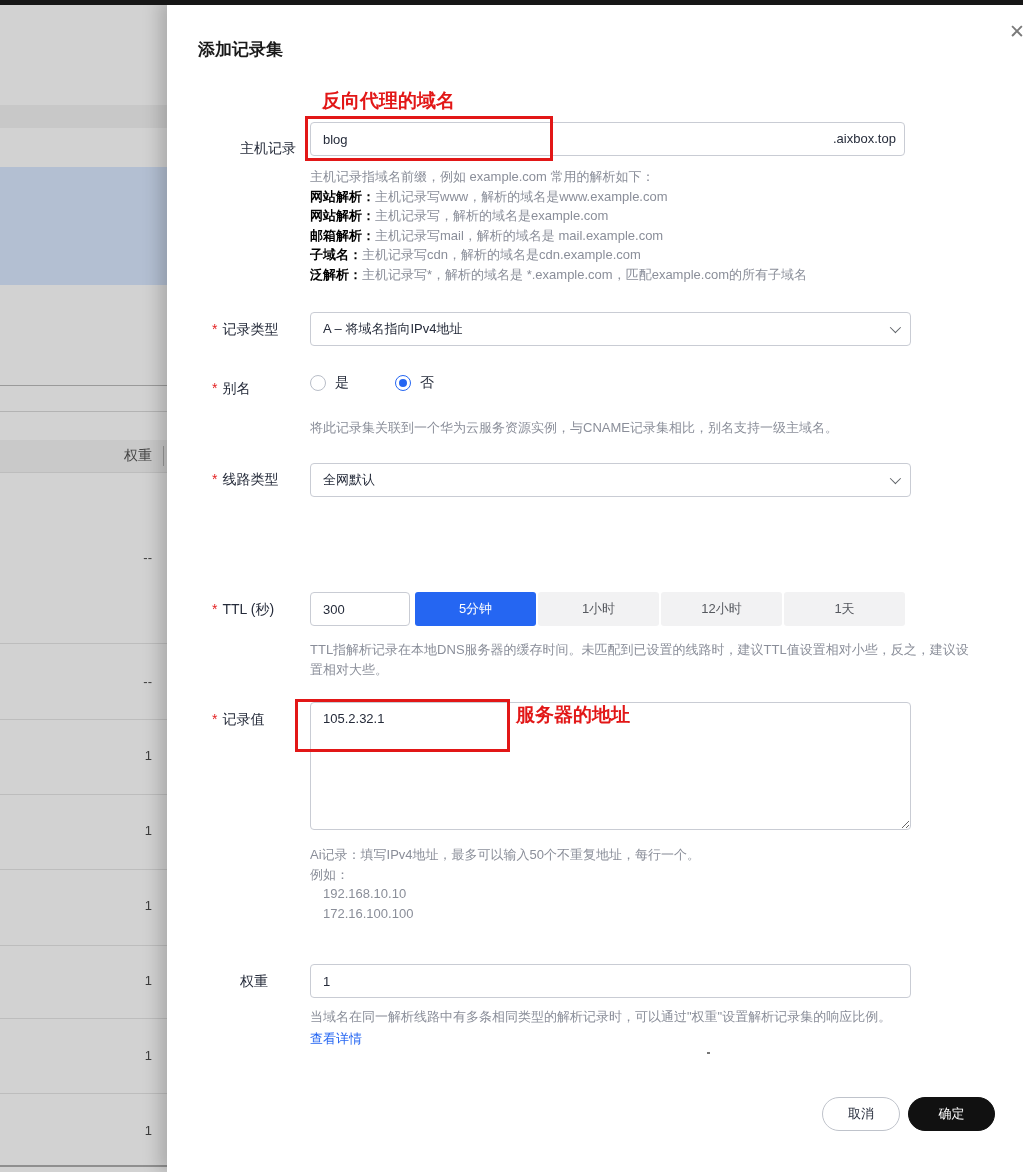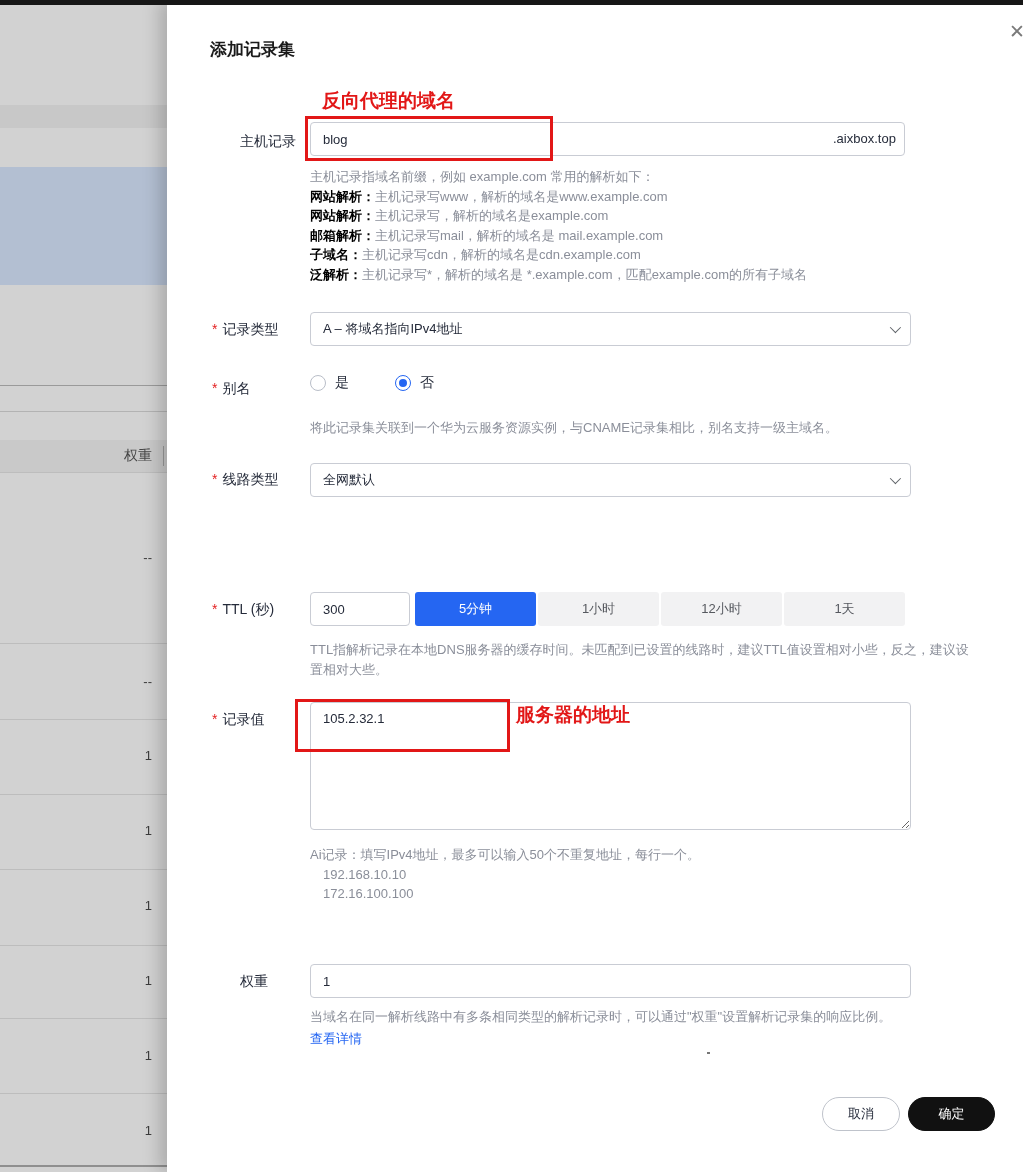--- a/index.html
+++ b/index.html
@@ -16,21 +16,21 @@
   .band.blue { top:167px; height:118px; background:#b3bfd2; }
   .hline { position:absolute; left:0; width:167px; height:1px; background:#bdbdbd; }
   .thead-row { position:absolute; left:0; top:440px; width:167px; height:32px; background:#c9c9c9; }
   .thead-label { position:absolute; right:15px; top:7px; font-size:14px; color:#454545; }
   .vdiv { position:absolute; right:3px; top:6px; width:1px; height:20px; background:#9a9a9a; }
   .bcell { position:absolute; right:15px; font-size:13px; color:#3c3c3c; }
 
   
   .dialog { position:absolute; left:167px; top:0; width:856px; height:1172px; background:#ffffff;
             box-shadow:-8px 0 16px rgba(0,0,0,0.18); z-index:10; }
-  .dlg-title { position:absolute; left:43px; top:38px; font-size:17px; font-weight:bold; color:#1a1a1a; }
+  .dlg-title { position:absolute; left:31px; top:38px; font-size:17px; font-weight:bold; color:#1a1a1a; }
   .close { position:absolute; left:842px; top:20px; font-size:19px; color:#7a7a7a; cursor:pointer; }
 
   .lbl { position:absolute; left:45px; font-size:14px; color:#252b3a; display:flex; white-space:nowrap; }
   .lbl .star { color:#e32021; margin-right:5px; }
   .lbl.plain { padding-left:28px; }
 
   .input, .selectbox {
     position:absolute; height:34px; border:1px solid #c9ccd4; border-radius:4px; background:#fff;
     font-family:inherit; font-size:13px; color:#252b3a; padding:0 12px; outline:none;
   }
@@ -105,21 +105,21 @@
   <span class="bcell" style="top:1048px;">1</span>
   <span class="bcell" style="top:1123px;">1</span>
 </div>
 
 <div class="dialog">
 
   <div class="dlg-title">添加记录集</div>
   <div class="close">✕</div>
 
   <div class="red-anno" style="left:155px; top:88px;">反向代理的域名</div>
-  <div class="lbl plain" style="top:133px;">
+  <div class="lbl plain" style="top:140px;">
     <span>主机记录</span>
   </div>
   <input class="input" style="left: 143px; top: 122px; width: 595px;" value="blog">
   <div class="redbox" style="left:138px; top:116px; width:248px; height:45px;"></div>
   <span class="suffix">.aixbox.top</span>
   <div class="help" style="left:143px; top:167px;">
     <div><span>主机记录指域名前缀，例如 example.com 常用的解析如下：</span></div>
     <div><b>网站解析：</b><span>主机记录写www，解析的域名是www.example.com</span></div>
     <div><b>网站解析：</b><span>主机记录写，解析的域名是example.com</span></div>
     <div><b>邮箱解析：</b><span>主机记录写mail，解析的域名是 mail.example.com</span></div>
@@ -174,20 +174,21 @@
 
   <div class="lbl" style="top:711px;">
     <span class="star">*</span>
     <span>记录值</span>
   </div>
   <textarea class="ta" spellcheck="false" style="">105.2.32.1</textarea>
   <div class="redbox" style="left:128px; top:699px; width:215px; height:53px;"></div>
   <div class="red-anno" style="left:349px; top:702px;">服务器的地址</div>
   <div class="help" style="left:143px; top:845px; width:660px;">
     <div>Ai记录：填写IPv4地址，最多可以输入50个不重复地址，每行一个。</div>
+    <div>例如：</div>
     <div style="padding-left:13px;">192.168.10.10</div>
     <div style="padding-left:13px;">172.16.100.100</div>
   </div>
 
   <div class="lbl plain" style="top:973px;">
     <span>权重</span>
   </div>
   <input class="input" style="left: 143px; top: 964px; width: 601px;" value="1">
   <div class="help" style="left:143px; top:1007px; width:710px;">当域名在同一解析线路中有多条相同类型的解析记录时，可以通过"权重"设置解析记录集的响应比例。</div>
   <div class="link" style="left:143px; top:1030px;">查看详情</div>

